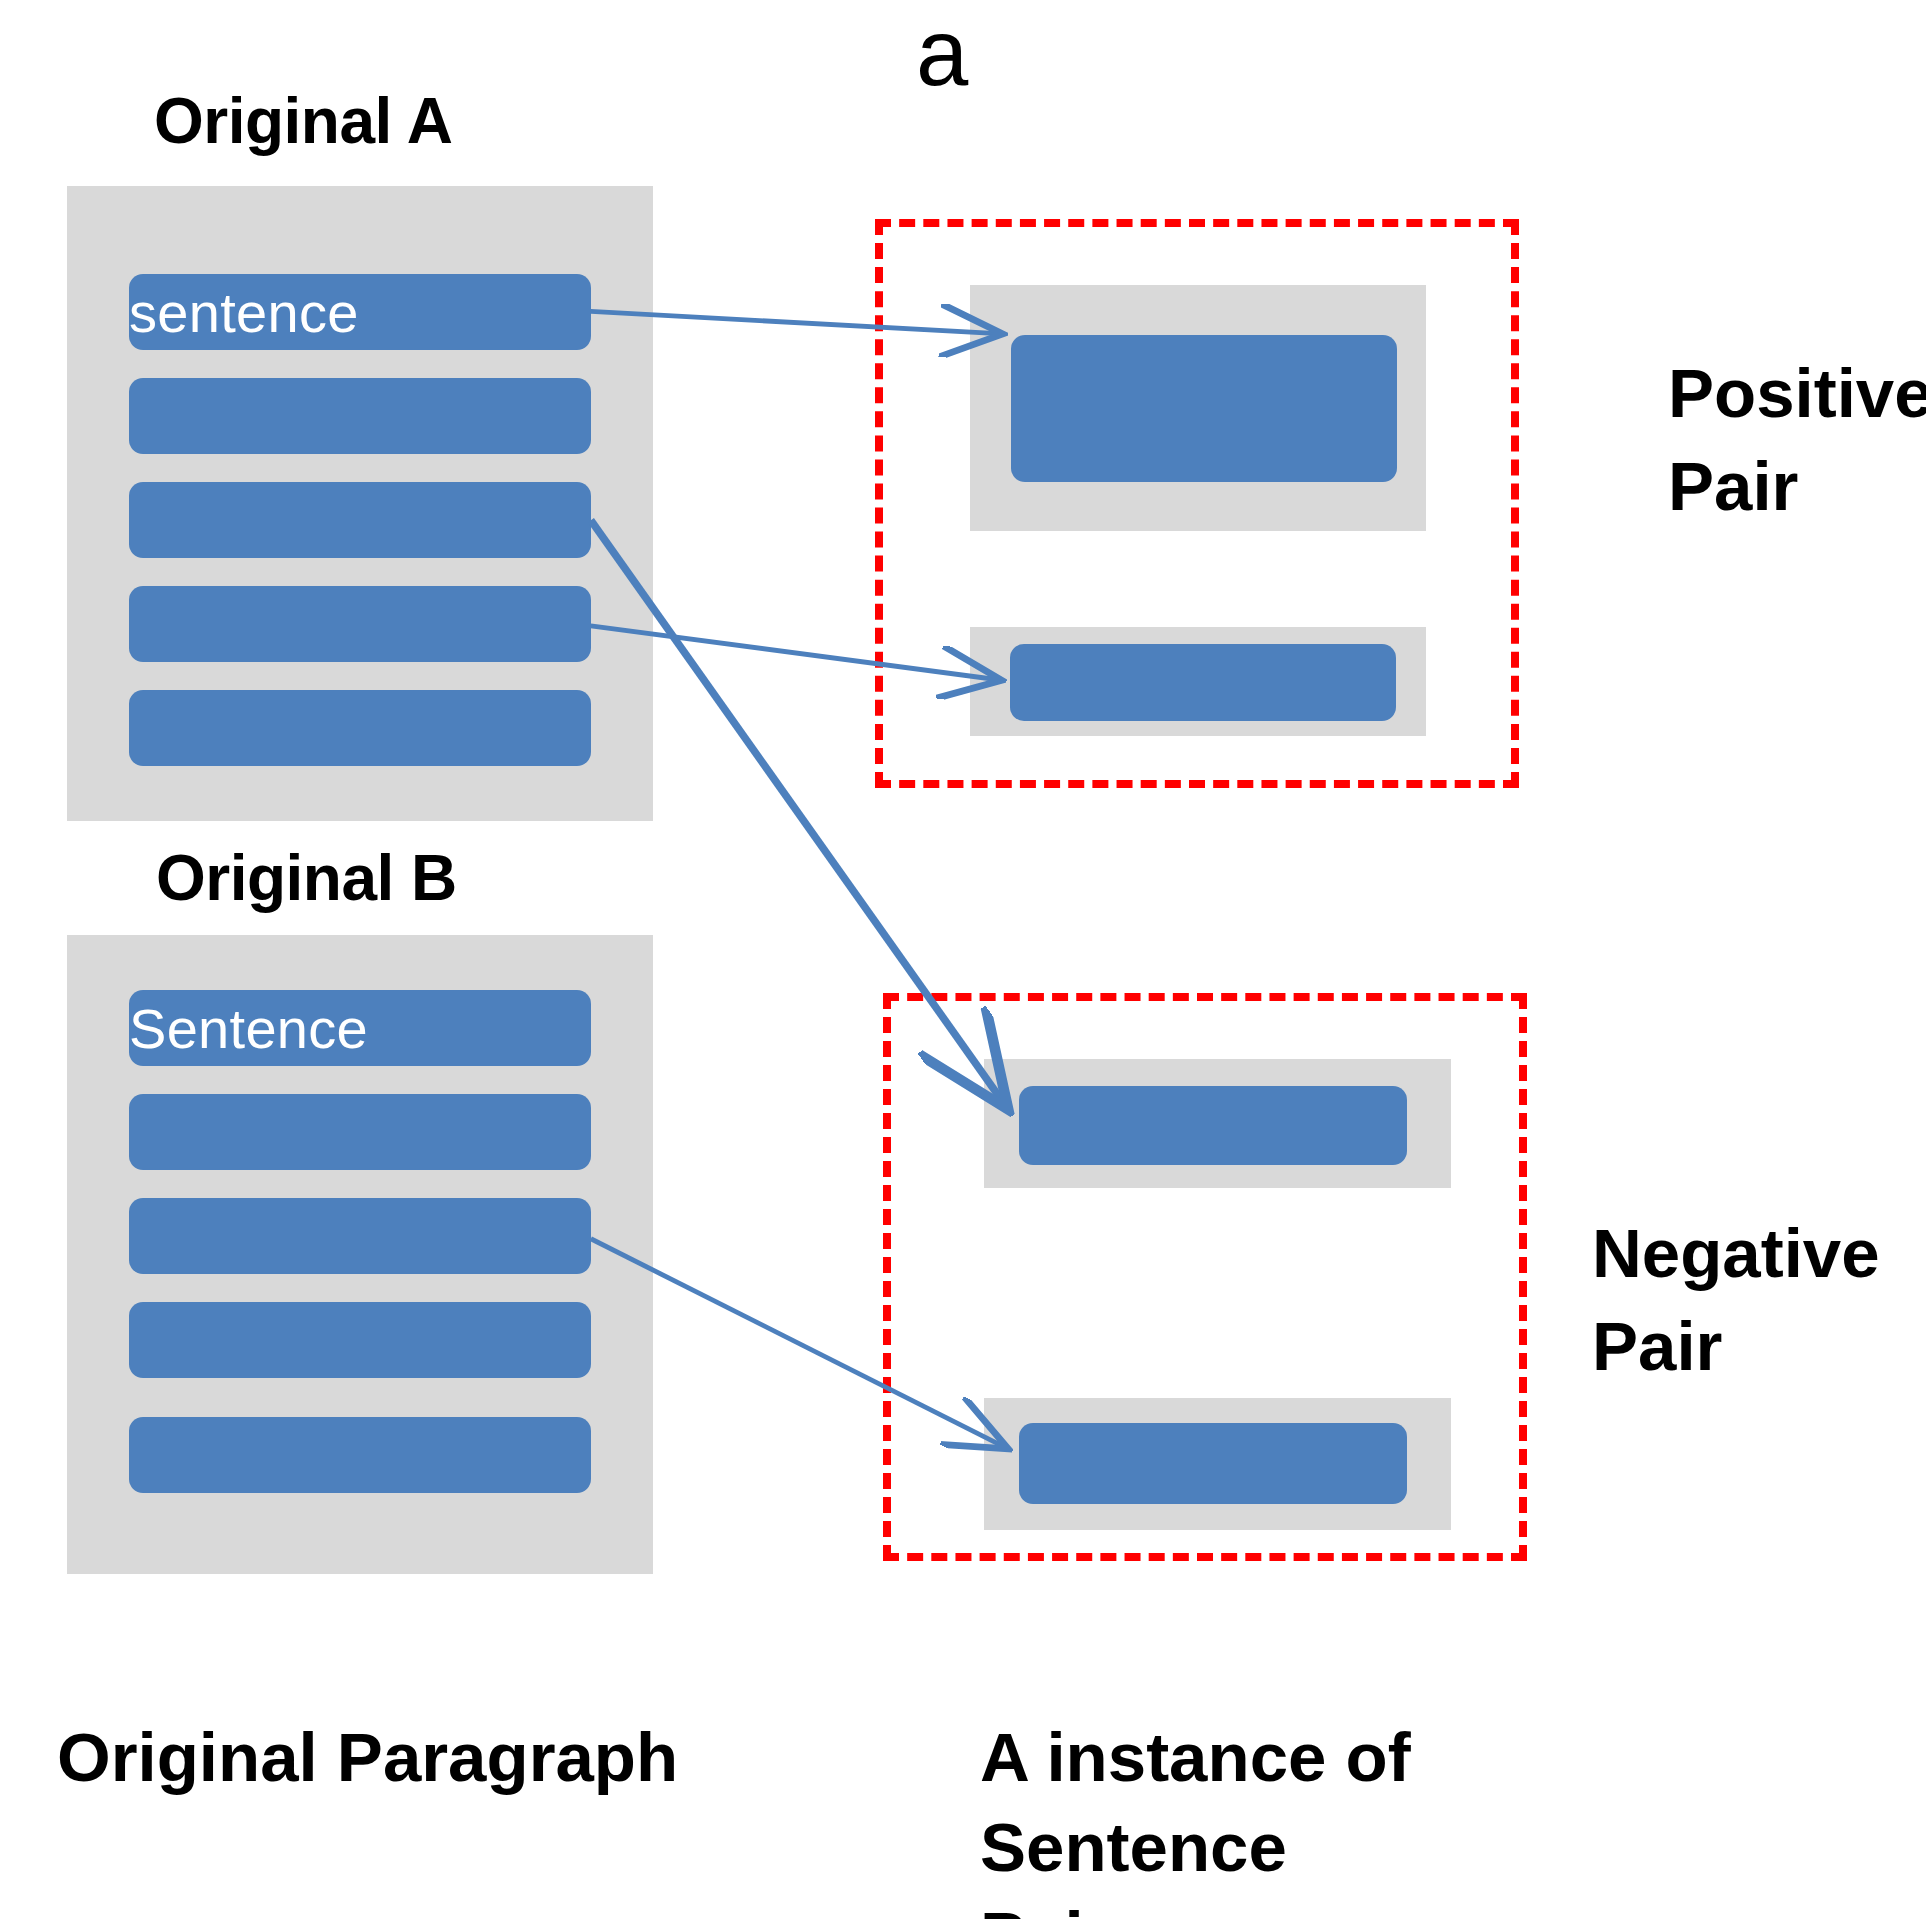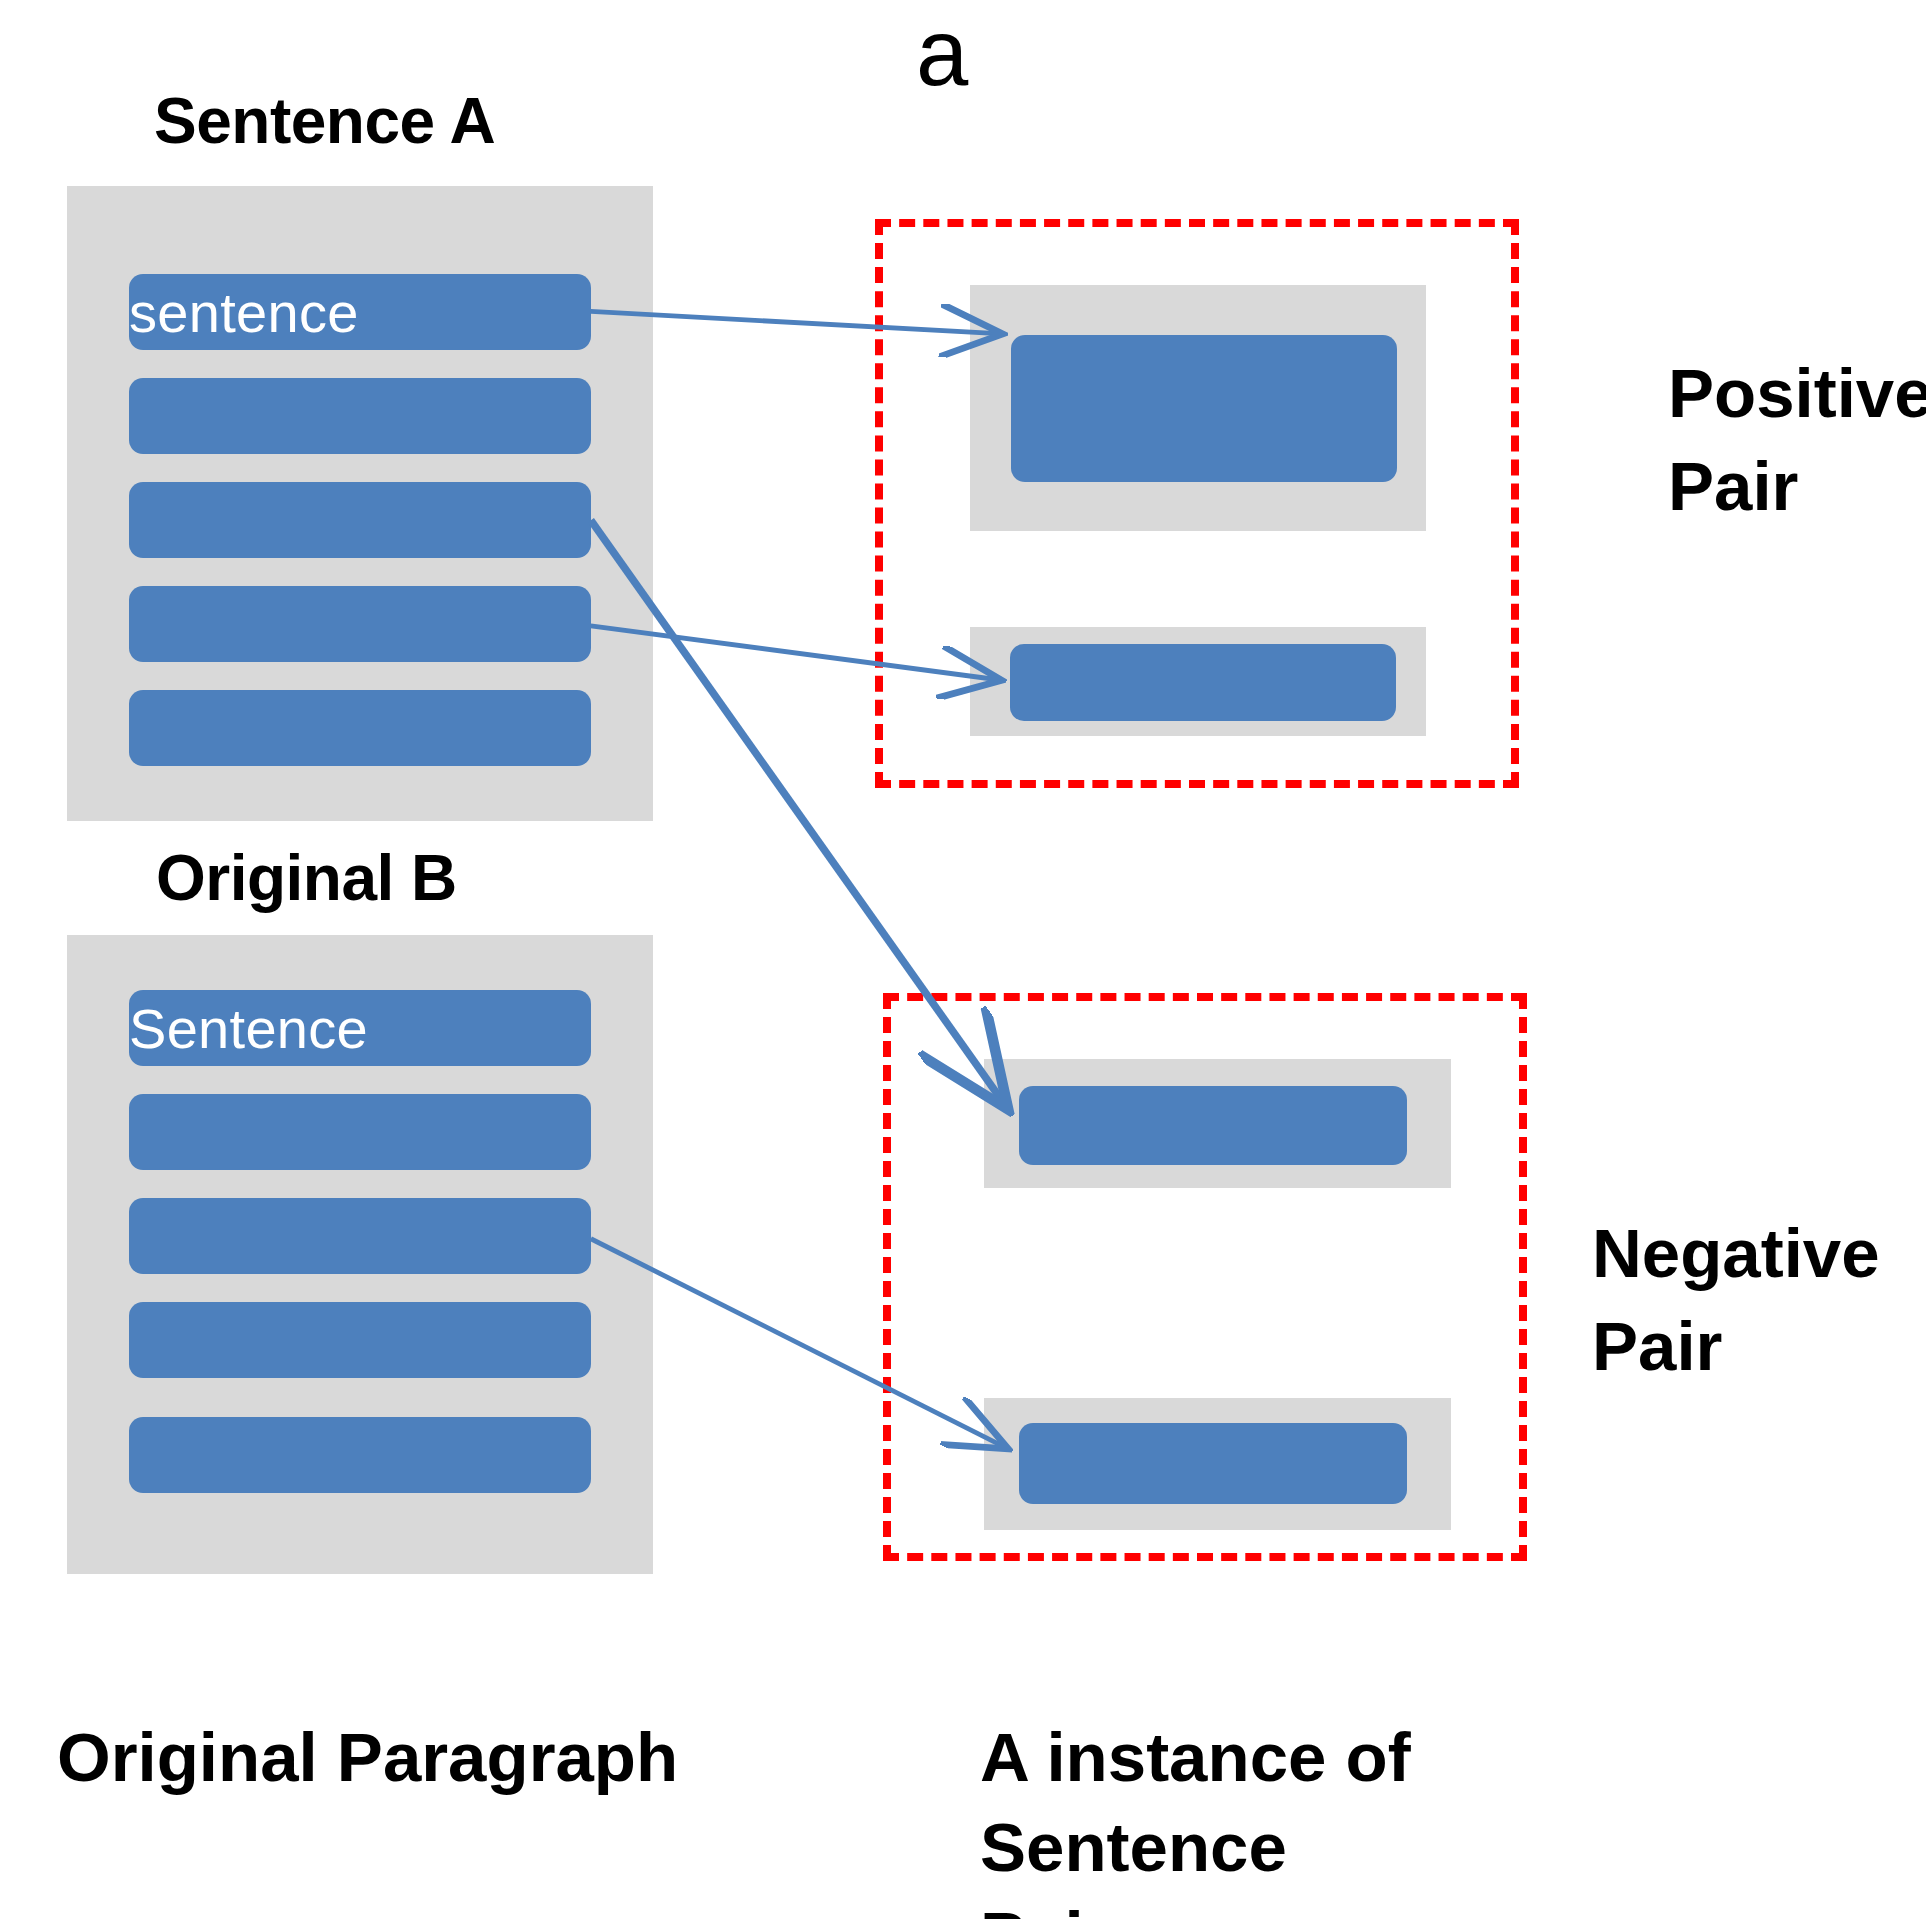--- a/index.html
+++ b/index.html
@@ -92,21 +92,21 @@
     pointer-events: none;
   }
 </style>
 </head>
 <body>
 
 <div id="figure">
 
   <div class="abs label panel-letter" style="left:916px; top:0px;">a</div>
 
-  <div class="abs label panel-title" style="left:154px; top:86px;">Sentence A</div>
+  <div class="abs label panel-title" style="left:154px; top:86px;">Original A</div>
 
   <div class="abs paragraph-box" style="left:67px; top:186px; width:586px; height:635px;">
     <div class="abs sentence-bar" style="left:62px; top:88px; width:462px; height:76px;">
       <span>sentence</span>
     </div>
     <div class="abs sentence-bar" style="left:62px; top:192px; width:462px; height:76px;">
       <span></span>
     </div>
     <div class="abs sentence-bar" style="left:62px; top:296px; width:462px; height:76px;">
       <span></span>

